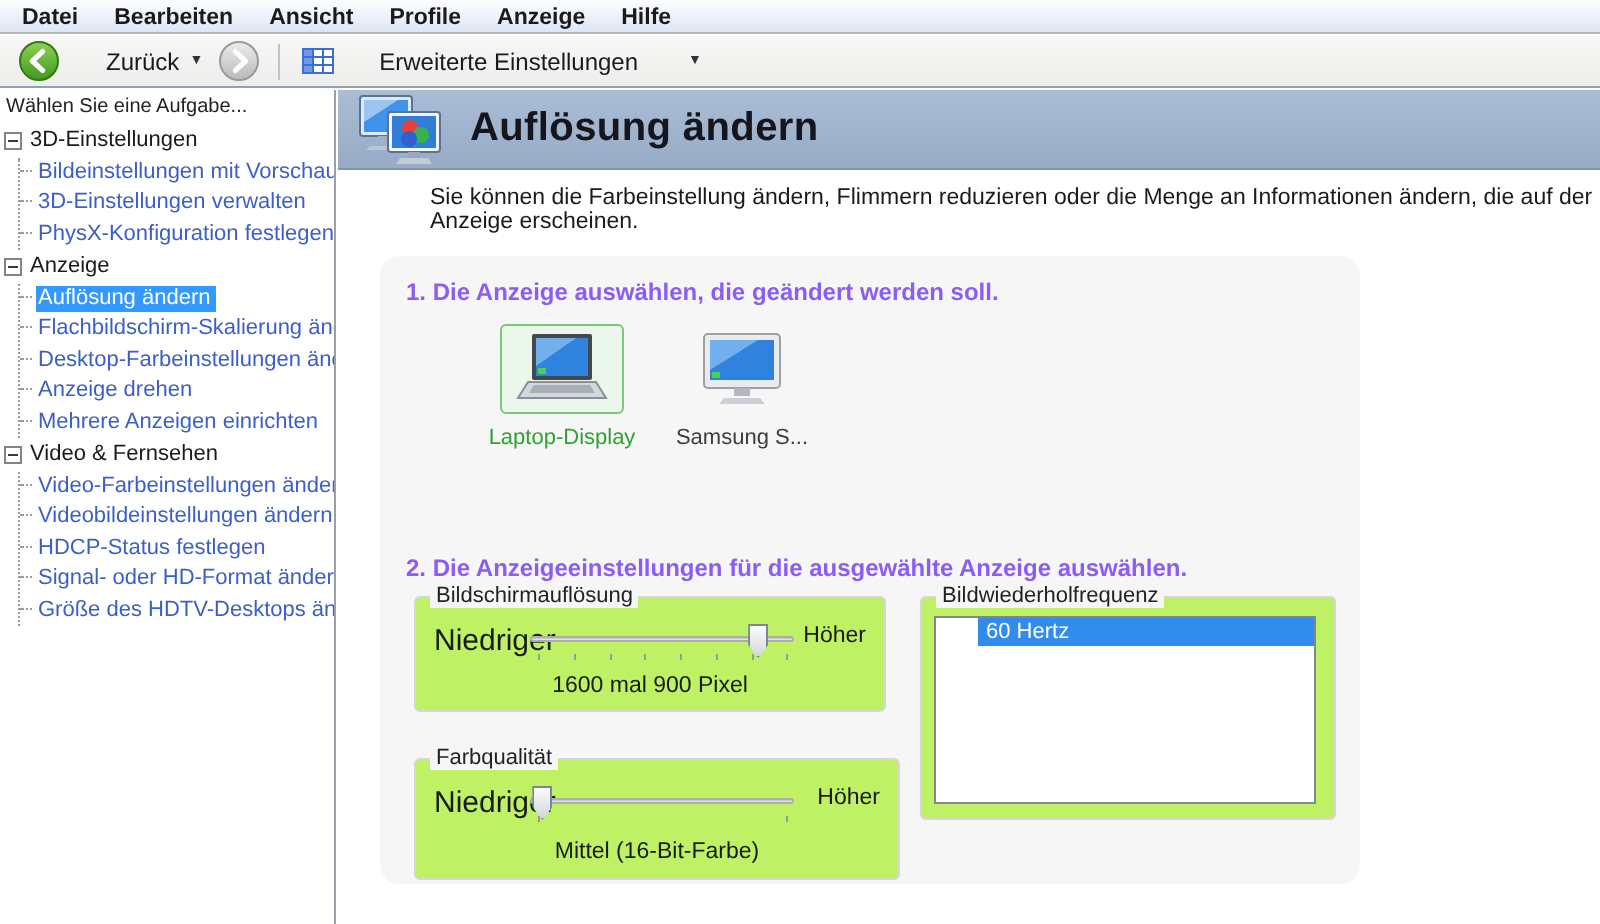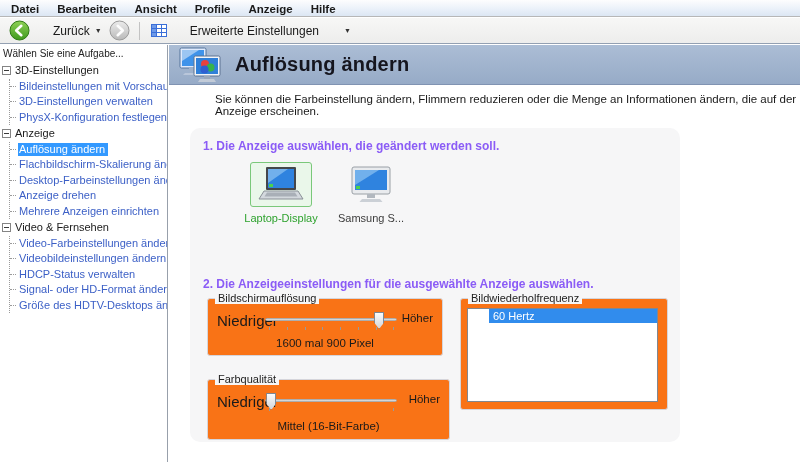--- a/index.html
+++ b/index.html
@@ -62,21 +62,21 @@
 
   
   .display-item { position:absolute; top:34px; width:88px; text-align:center; cursor:default; }
   .icon-wrap { display:inline-block; padding:3px 6px 2px 6px; border:1px solid transparent;
     border-radius:3px; }
   .display-item.selected .icon-wrap { background:#eaf7ea; border-color:#7ac87a; }
   .display-label { font-size:11px; color:#3c3c3c; margin-top:1px; }
   .display-item.selected .display-label { color:#2ea22e; }
 
   
-  .group { position:absolute; border:1px solid #d5d5db; border-radius:3px; background:#f97316; }
+  .group { position:absolute; border:1px solid #d5d5db; border-radius:3px; background:#bef264; }
   .group-label { position:absolute; top:-7px; left:7px; background:#f6f6f7; padding:0 3px;
     font-size:11px; color:#222; }
   #g-res { left:17px; top:170px; width:236px; height:58px; }
   #g-ref { left:270px; top:170px; width:208px; height:112px; }
   #g-col { left:17px; top:251px; width:243px; height:61px; }
 
   .slider-low  { position:absolute; left:9px;  top:13px; font-size:15px;text-align:center; }
   .slider-high { position:absolute; right:9px; top:13px; font-size:11.5px; }
   .slider-track { position:absolute; left:57px; top:19px; width:132px; height:3px;
     background:linear-gradient(#bfbfbf,#ececec); border:1px solid #adadad; border-radius:2px; }
@@ -186,21 +186,21 @@
           </div>
         </div>
         <div class="tree-section">
           <div class="tree-cat">
             <span class="expand-box"></span>
             <span class="cat-label">Video &amp; Fernsehen</span>
           </div>
           <div class="tree-children">
             <div class="tree-item"><span class="tree-item-label">Video-Farbeinstellungen ändern</span></div>
             <div class="tree-item"><span class="tree-item-label">Videobildeinstellungen ändern</span></div>
-            <div class="tree-item"><span class="tree-item-label">HDCP-Status verwalten</span></div>
+            <div class="tree-item"><span class="tree-item-label">HDCP-Status festlegen</span></div>
             <div class="tree-item"><span class="tree-item-label">Signal- oder HD-Format ändern</span></div>
             <div class="tree-item"><span class="tree-item-label">Größe des HDTV-Desktops ändern</span></div>
           </div>
         </div>
       </div>
   </div>
 
   <div id="banner">
     <span id="banner-icon">
       <svg width="44" height="36" viewBox="0 0 44 36">

